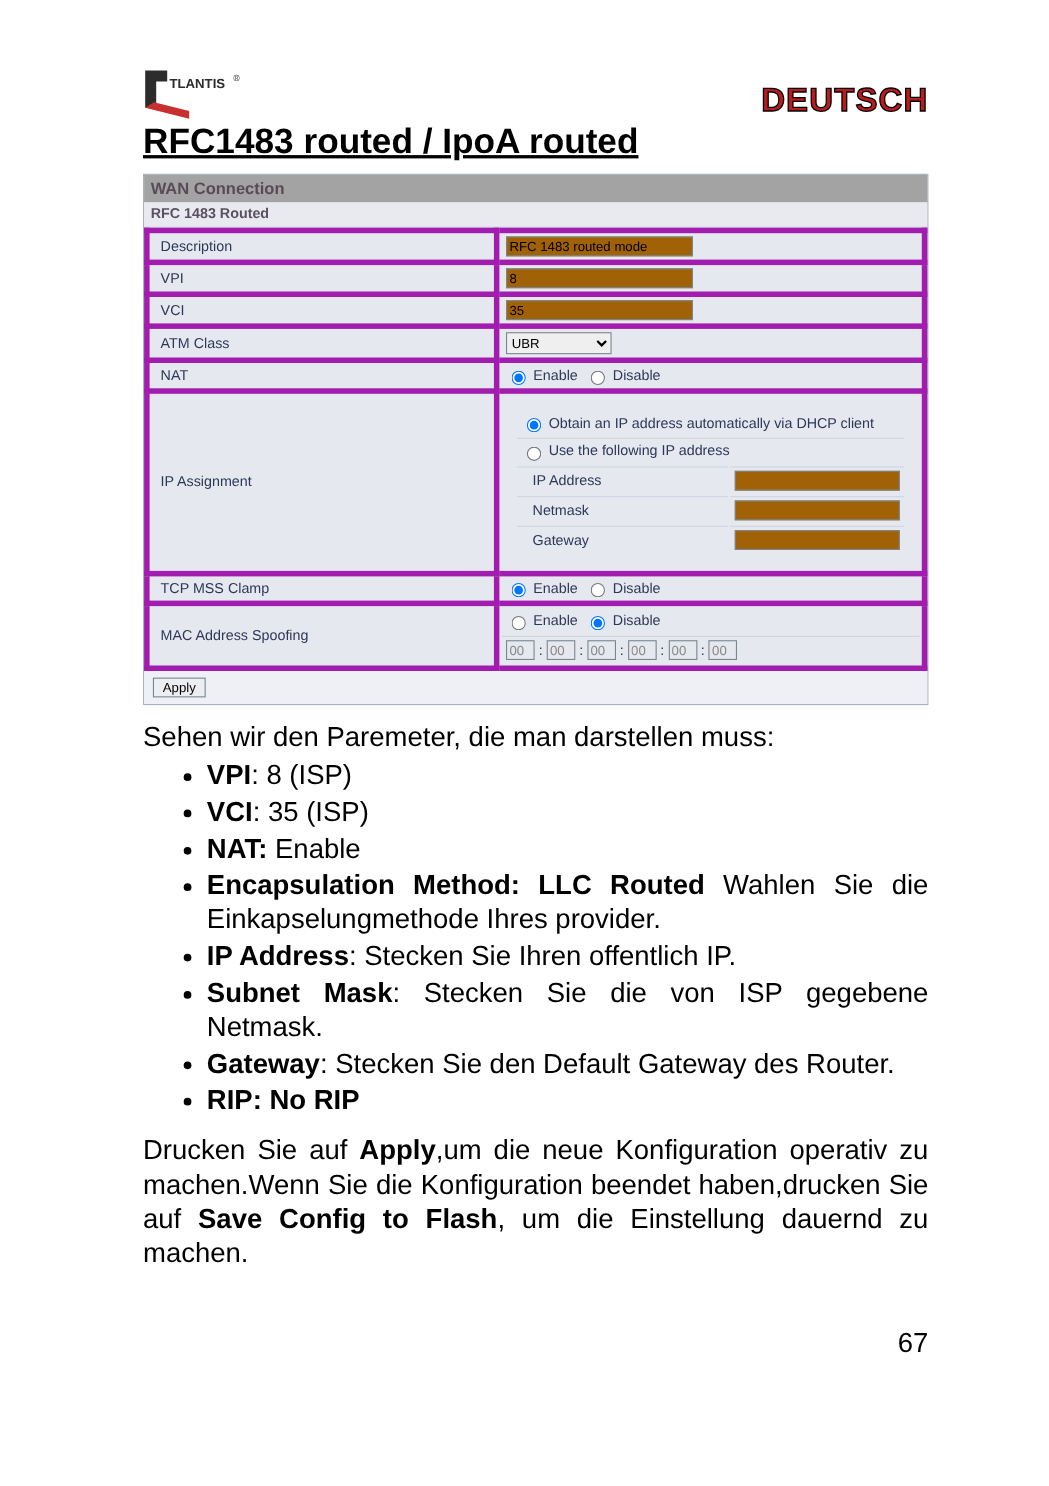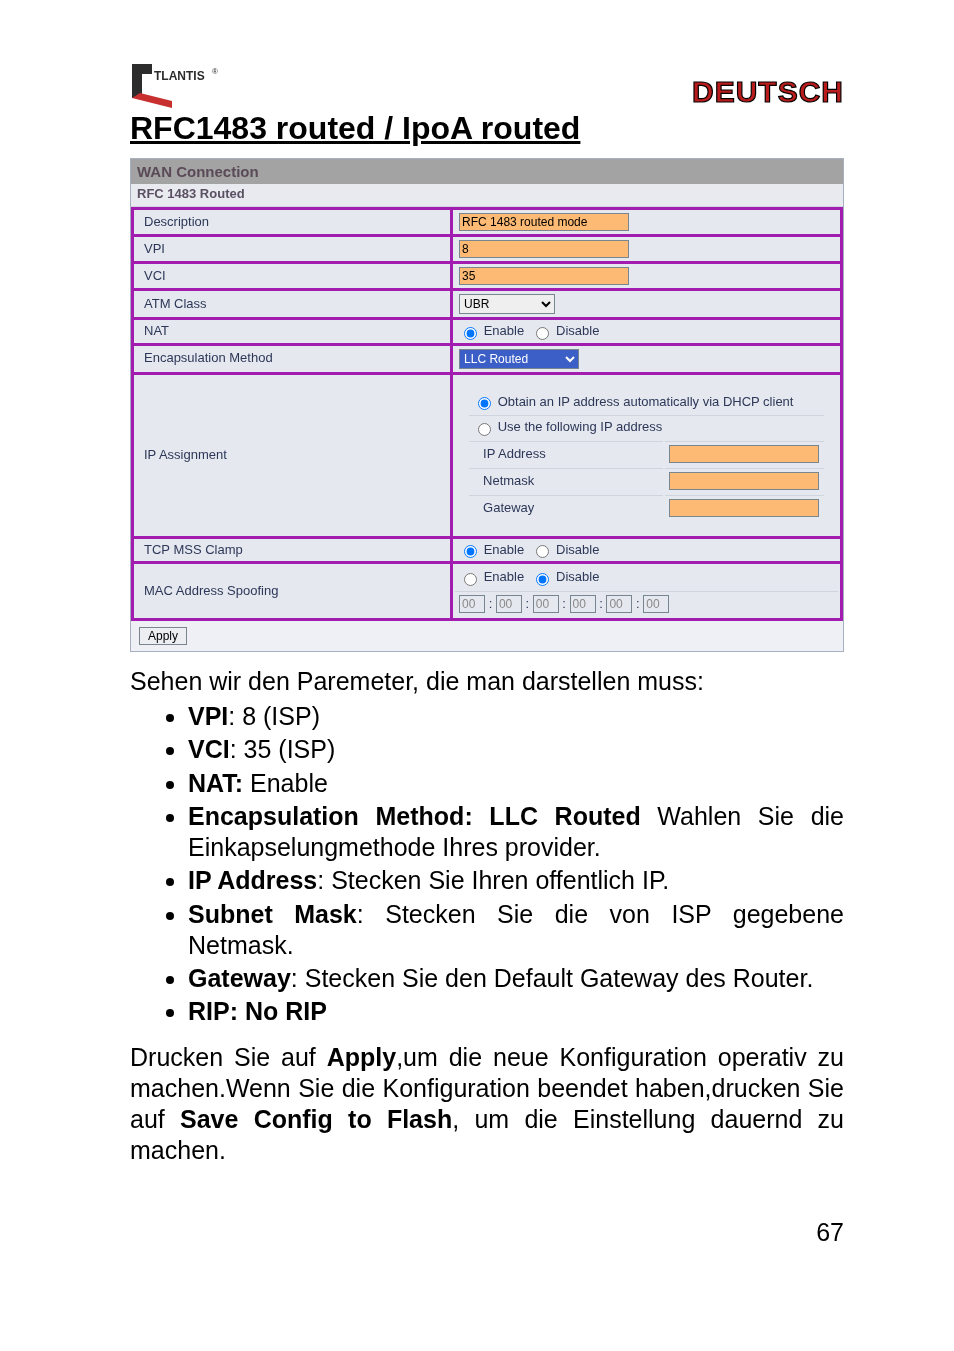--- a/index.html
+++ b/index.html
@@ -58,42 +58,42 @@
     color: #5a5062;
     padding: 2px 6px 4px 6px;
     border-bottom: 1px solid #cfd4de;
     background: #e8eaf0;
   }
   table.cfg {
     width: 100%;
     border-collapse: collapse;
   }
   table.cfg td {
-    border: 3px solid #a21caf;
+    border: 5px solid #a21caf;
     padding: 3px 6px;
     vertical-align: middle;
     background: #e5e8ef;
   }
   table.cfg td.lbl {
     width: 45%;
     color: #2d3858;
     padding-left: 10px;
     vertical-align: middle;
   }
   table.cfg .inner td {
     border: none;
     background: #e5e8ef;
     padding: 3px 4px;
   }
   input[type=text] {
     font-family: Arial;
     font-size: 12px;
     padding: 1px 2px;
     border: 1px solid #7a868f;
-    background: #fdba74;
+    background: #a16207;
     height: 18px;
   }
   input[type=text]:disabled { background:#e5e8ef; color:#888; }
   select {
     font-family: Arial;
     font-size: 12px;
     border: 1px solid #7a868f;
     height: 20px;
   }
   select.sel-hl { background:#3b5fc7; color:#fff; }
@@ -163,28 +163,20 @@
       </td>
     </tr>
     <tr>
       <td class="lbl">NAT</td>
       <td>
         <label><input type="radio" class="radio" name="nat" checked="" style=""> <span>Enable</span></label>&nbsp;
         <label><input type="radio" class="radio" name="nat" style=""> <span>Disable</span></label>
       </td>
     </tr>
     <tr>
-      <td class="lbl">Encapsulation Method</td>
-      <td>
-        <select class="sel-hl" style="width:120px">
-          <option>LLC Routed</option>
-        </select>
-      </td>
-    </tr>
-    <tr>
       <td class="lbl">IP Assignment</td>
       <td style="padding:14px">
         <table class="inner" style="width:100%">
           <tbody>
                 <tr>
                   <td colspan="2">
             <label><input type="radio" class="radio" name="ipa" checked="" style=""> <span>Obtain an IP address automatically via DHCP client</span></label>
           </td>
                 </tr>
           <tr>

